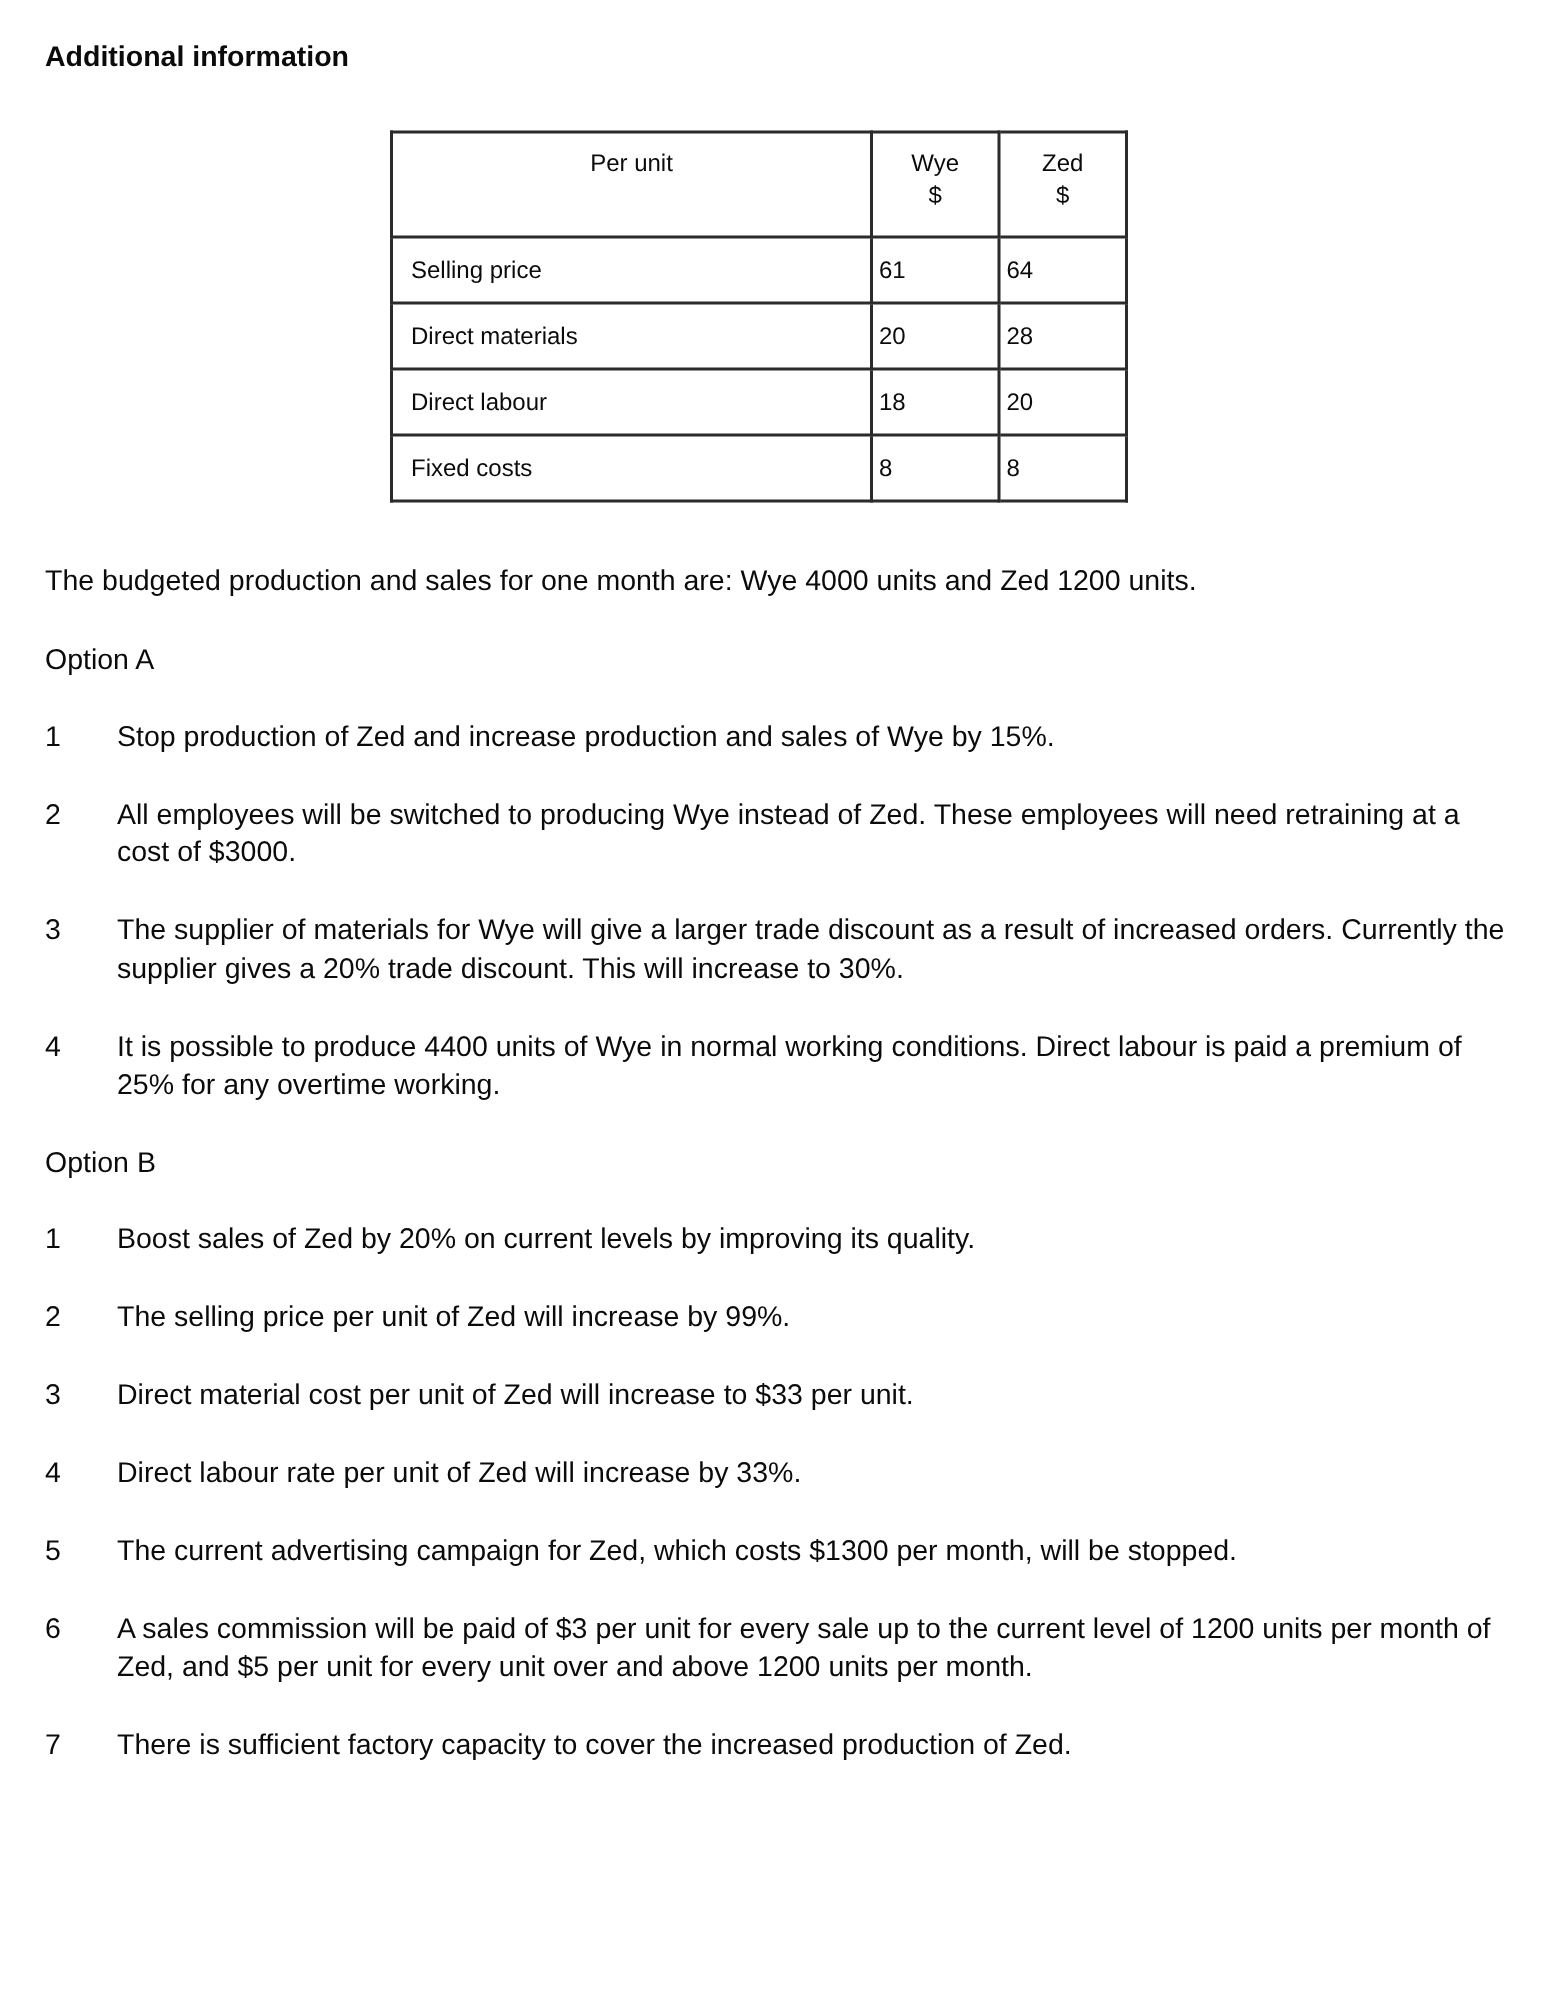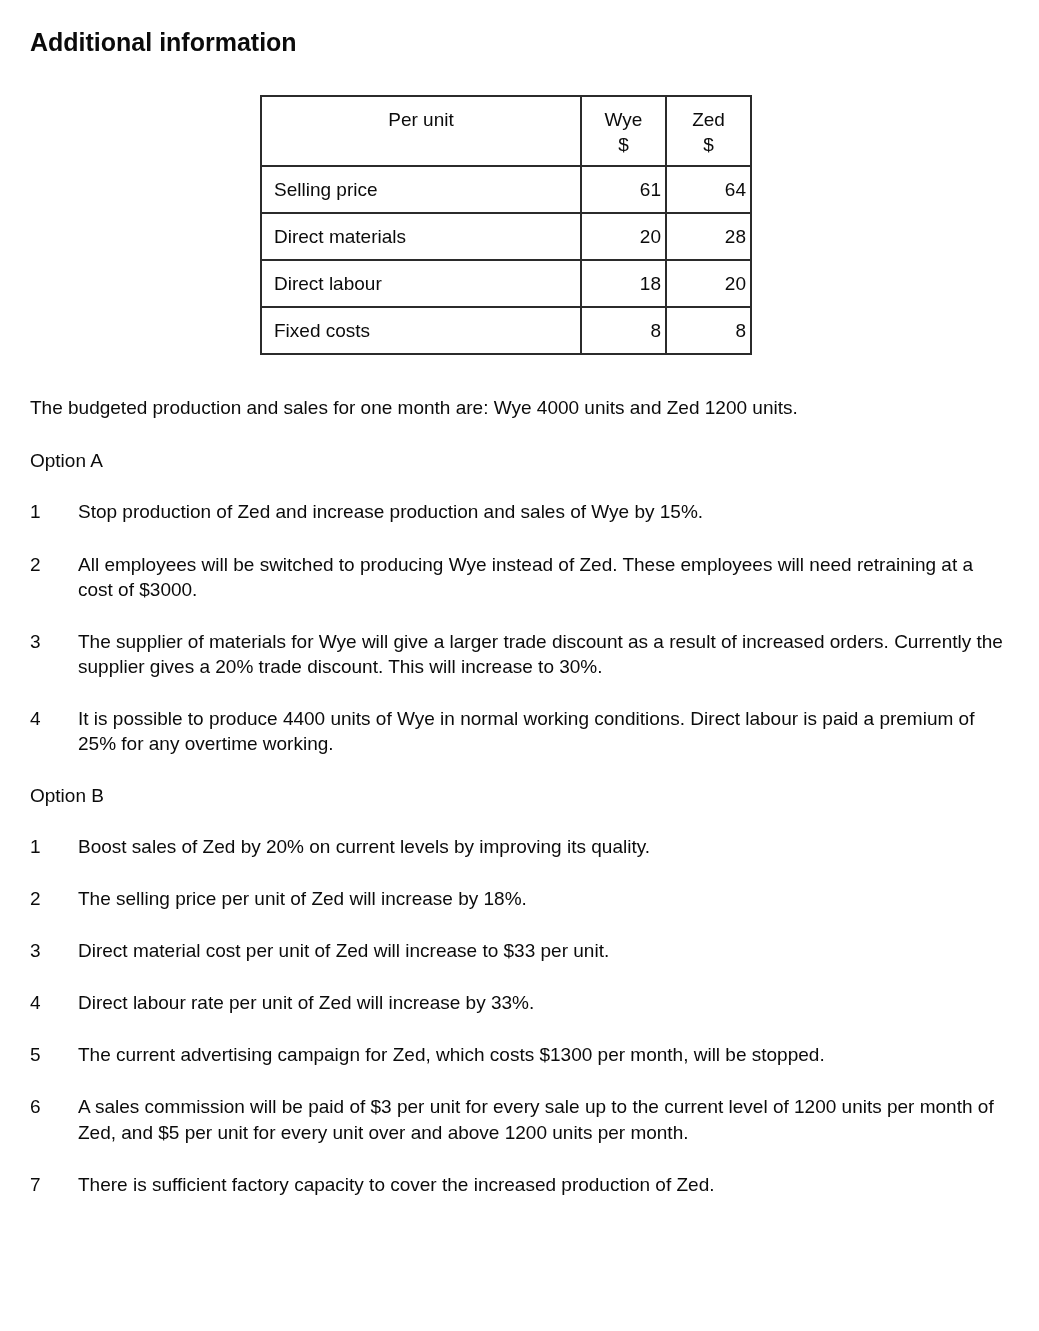--- a/index.html
+++ b/index.html
@@ -13,39 +13,39 @@
     box-sizing: border-box;
     padding: 26px 30px 30px 30px;
     background: #ffffff;
     color: #0b0b0b;
     font-family: "Liberation Sans", "DejaVu Sans", sans-serif;
     font-size: 19px;
     line-height: 1.32;
   }
   .heading {
     font-weight: bold;
-    font-size: 25px;
+    font-size: 19px;
     margin: 0 0 30px 0;
   }
   .para {
     margin: 0 0 28px 0;
   }
   .para.tight {
     margin-bottom: 26px;
   }
   
   .budget-table {
     border-collapse: collapse;
     margin: 36px 0 40px 230px;
   }
   .budget-table th,
   .budget-table td {
     border: 2px solid #2b2b2b;
     font-weight: normal;
-    font-size: 19px;
+    font-size: 16px;
     box-sizing: border-box;
   }
   .budget-table th.label-head {
     width: 320px;
     text-align: center;
     vertical-align: top;
     padding-top: 10px;
     height: 70px;
   }
   .budget-table th.value-head {
@@ -53,21 +53,21 @@
     text-align: center;
     vertical-align: top;
     padding-top: 10px;
   }
   .budget-table td.row-label {
     text-align: left;
     padding: 10px 10px 10px 12px;
     height: 44px;
   }
   .budget-table td.value-cell {
-    text-align: right;
+    text-align: left;
     padding: 10px 4px;
   }
   
   .option-title {
     margin: 0 0 26px 0;
   }
   .option-list {
     margin: 0 0 6px 0;
   }
   .option-item {
@@ -155,21 +155,21 @@
 
   <p class="option-title">Option B</p>
 
   <div class="option-list">
     <div class="option-item">
       <span class="num">1</span>
       <span class="txt">Boost sales of Zed by 20% on current levels by improving its quality.</span>
     </div>
     <div class="option-item">
       <span class="num">2</span>
-      <span class="txt">The selling price per unit of Zed will increase by 18%.</span>
+      <span class="txt">The selling price per unit of Zed will increase by 99%.</span>
     </div>
     <div class="option-item">
       <span class="num">3</span>
       <span class="txt">Direct material cost per unit of Zed will increase to $33 per unit.</span>
     </div>
     <div class="option-item">
       <span class="num">4</span>
       <span class="txt">Direct labour rate per unit of Zed will increase by 33%.</span>
     </div>
     <div class="option-item">

